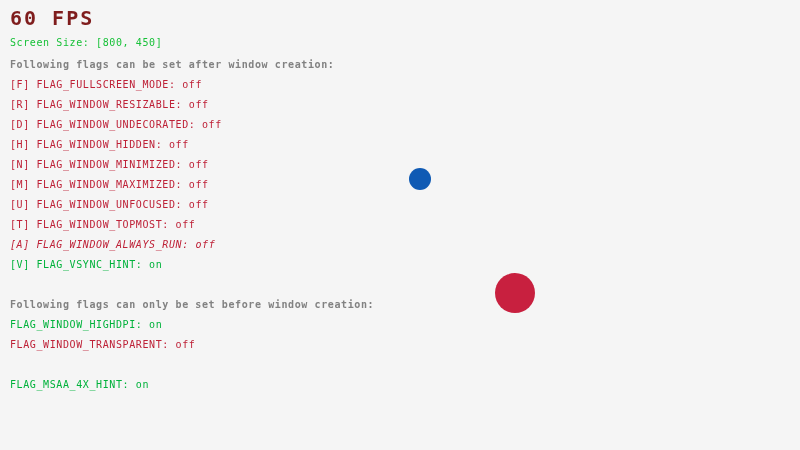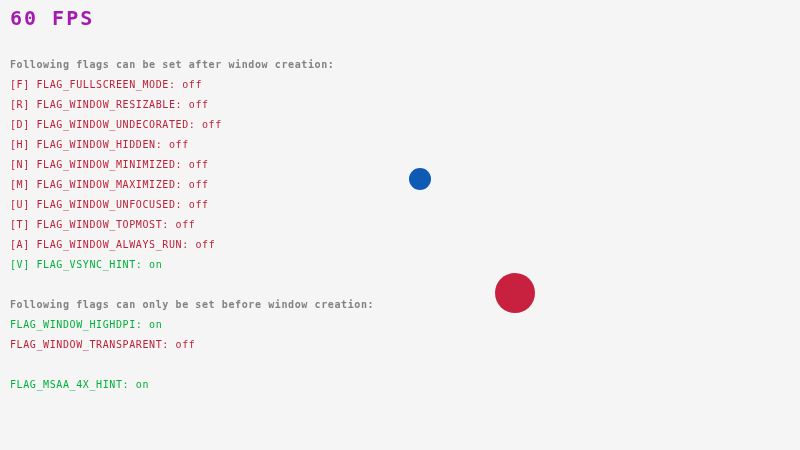--- a/index.html
+++ b/index.html
@@ -27,21 +27,21 @@
     font-family: "DejaVu Sans Mono", "Liberation Mono", monospace;
     letter-spacing: 0.5px;
     line-height: 1;
   }
 
   #fps-counter {
     left: 10px;
     top: 8px;
     font-size: 20px;
     font-weight: bold;
-    color: #a21caf;
+    color: #7f1d1d;
     letter-spacing: 2px;
   }
 
   #screen-size {
     left: 10px;
     top: 38px;
     font-size: 10px;
     color: #17C138;
     letter-spacing: 0.6px;
   }
@@ -77,33 +77,34 @@
     border-radius: 50%;
   }
 </style>
 </head>
 <body>
 
 <div id="app">
 
   <div class="txt" id="fps-counter">60 FPS</div>
 
+  <div class="txt" id="screen-size">Screen Size: [800, 450]</div>
 
   <div class="txt section-header" id="header-after">Following flags can be set after window creation:</div>
 
   <div id="flags-after">
       <div class="txt flag-line flag-off" style="top: 80px;"><span class="key">[F] </span><span class="name">FLAG_FULLSCREEN_MODE: </span><span class="state st-off">off</span></div>
       <div class="txt flag-line flag-off" style="top: 100px;"><span class="key">[R] </span><span class="name">FLAG_WINDOW_RESIZABLE: </span><span class="state st-off">off</span></div>
       <div class="txt flag-line flag-off" style="top: 120px;"><span class="key">[D] </span><span class="name">FLAG_WINDOW_UNDECORATED: </span><span class="state st-off">off</span></div>
       <div class="txt flag-line flag-off" style="top: 140px;"><span class="key">[H] </span><span class="name">FLAG_WINDOW_HIDDEN: </span><span class="state st-off">off</span></div>
       <div class="txt flag-line flag-off" style="top: 160px;"><span class="key">[N] </span><span class="name">FLAG_WINDOW_MINIMIZED: </span><span class="state st-off">off</span></div>
       <div class="txt flag-line flag-off" style="top: 180px;"><span class="key">[M] </span><span class="name">FLAG_WINDOW_MAXIMIZED: </span><span class="state st-off">off</span></div>
       <div class="txt flag-line flag-off" style="top: 200px;"><span class="key">[U] </span><span class="name">FLAG_WINDOW_UNFOCUSED: </span><span class="state st-off">off</span></div>
       <div class="txt flag-line flag-off" style="top: 220px;"><span class="key">[T] </span><span class="name">FLAG_WINDOW_TOPMOST: </span><span class="state st-off">off</span></div>
-      <div class="txt flag-line flag-off" style="top: 240px;"><span class="key">[A] </span><span class="name">FLAG_WINDOW_ALWAYS_RUN: </span><span class="state st-off">off</span></div>
+      <div class="txt flag-line flag-off" style="top: 240px; font-style: italic;"><span class="key">[A] </span><span class="name">FLAG_WINDOW_ALWAYS_RUN: </span><span class="state st-off">off</span></div>
       <div class="txt flag-line flag-on" style="top: 260px;"><span class="key">[V] </span><span class="name">FLAG_VSYNC_HINT: </span><span class="state st-on">on</span></div>
     </div>
 
   <div class="txt section-header" id="header-before">Following flags can only be set before window creation:</div>
 
   <div id="flags-before">
       <div class="txt flag-line flag-on" style="top: 320px;"><span class="name">FLAG_WINDOW_HIGHDPI: </span><span class="state st-on">on</span></div>
       <div class="txt flag-line flag-off" style="top: 340px;"><span class="name">FLAG_WINDOW_TRANSPARENT: </span><span class="state st-off">off</span></div>
       <div class="txt flag-line flag-on" style="top: 380px;"><span class="name">FLAG_MSAA_4X_HINT: </span><span class="state st-on">on</span></div>
     </div>

